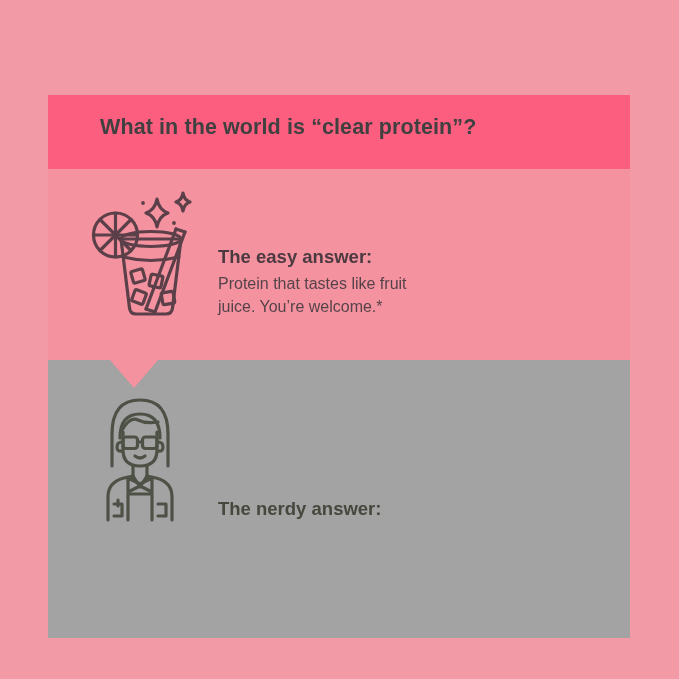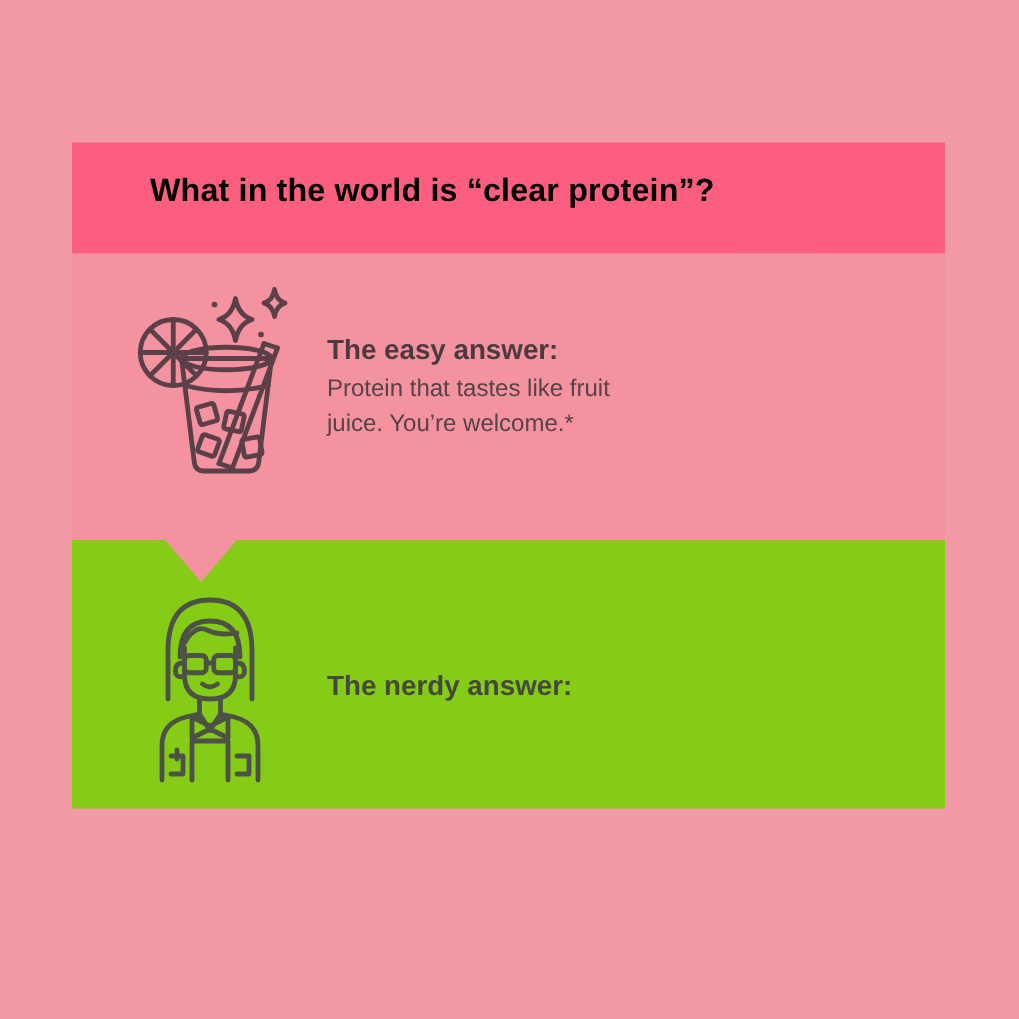--- a/index.html
+++ b/index.html
@@ -48,61 +48,61 @@
     border-left: 24px solid transparent;
     border-right: 24px solid transparent;
     border-top: 28px solid #fb5e7e;
   }
   .header-title {
     position: absolute;
     left: 52px;
     top: 20px;
     font-size: 21.5px;
     font-weight: bold;
-    color: #000000;
+    color: #404040;
     letter-spacing: 0.1px;
     white-space: nowrap;
   }
 
   
   .easy-band {
     position: absolute;
     left: 0;
     top: 74px;
     width: 582px;
     height: 191px;
     background: #f5929f;
   }
 
   
   .nerdy-band {
     position: absolute;
     left: 0;
     top: 265px;
     width: 582px;
-    height: 179px;
-    background: #84cc16;
+    height: 278px;
+    background: #a3a3a3;
     text-decoration: underline;
   }
   .nerdy-notch {
     position: absolute;
     left: 62px;
     top: 265px;
     width: 0;
     height: 0;
     border-left: 24px solid transparent;
     border-right: 24px solid transparent;
     border-top: 28px solid #f5929f;
   }
 
   
   .row {
     position: absolute;
     display: flex;
-    align-items: center;
+    align-items: flex-end;
   }
   .icon-wrap {
     flex: 0 0 auto;
   }
   .text-wrap {
     flex: 1 1 auto;
   }
   .answer-head {
     font-size: 18.5px;
     font-weight: bold;

